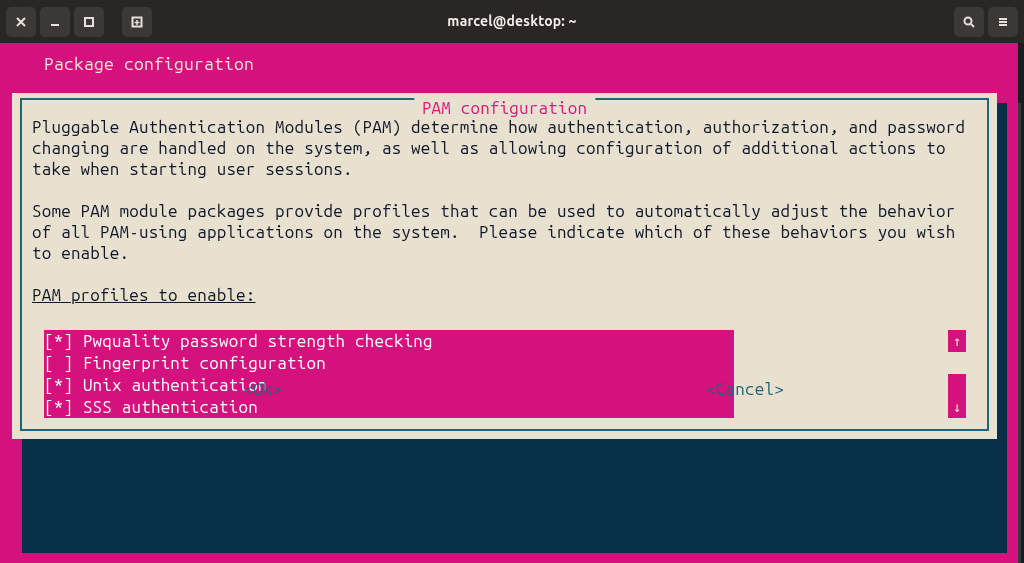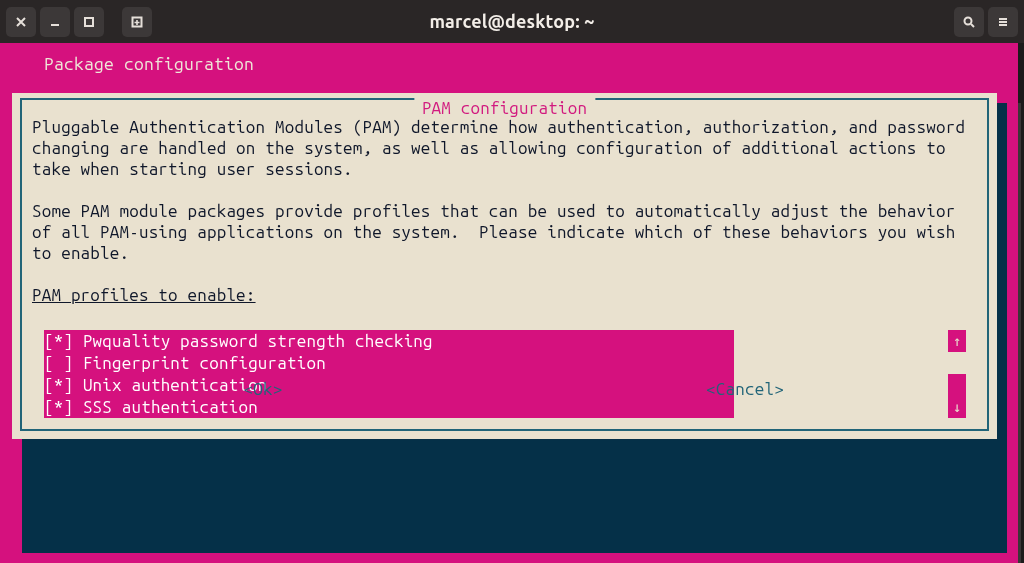--- a/index.html
+++ b/index.html
@@ -23,21 +23,21 @@
     position: relative;
   }
   .tbar-left, .tbar-right { display: flex; gap: 4px; align-items: center; }
   .tbar-right { margin-left: auto; }
   .tbar-title {
     position: absolute;
     left: 50%;
     transform: translateX(-50%);
     font-family: Ubuntu, sans-serif;
     font-weight: 600;
-    font-size: 18px;
+    font-size: 14px;
     color: #f3eee8;
     white-space: nowrap;
   }
   .tbtn {
     width: 30px; height: 30px;
     border-radius: 5px;
     background: #3c3838;
     display: flex; align-items: center; justify-content: center;
     color: #e6e0da;
     cursor: pointer;

